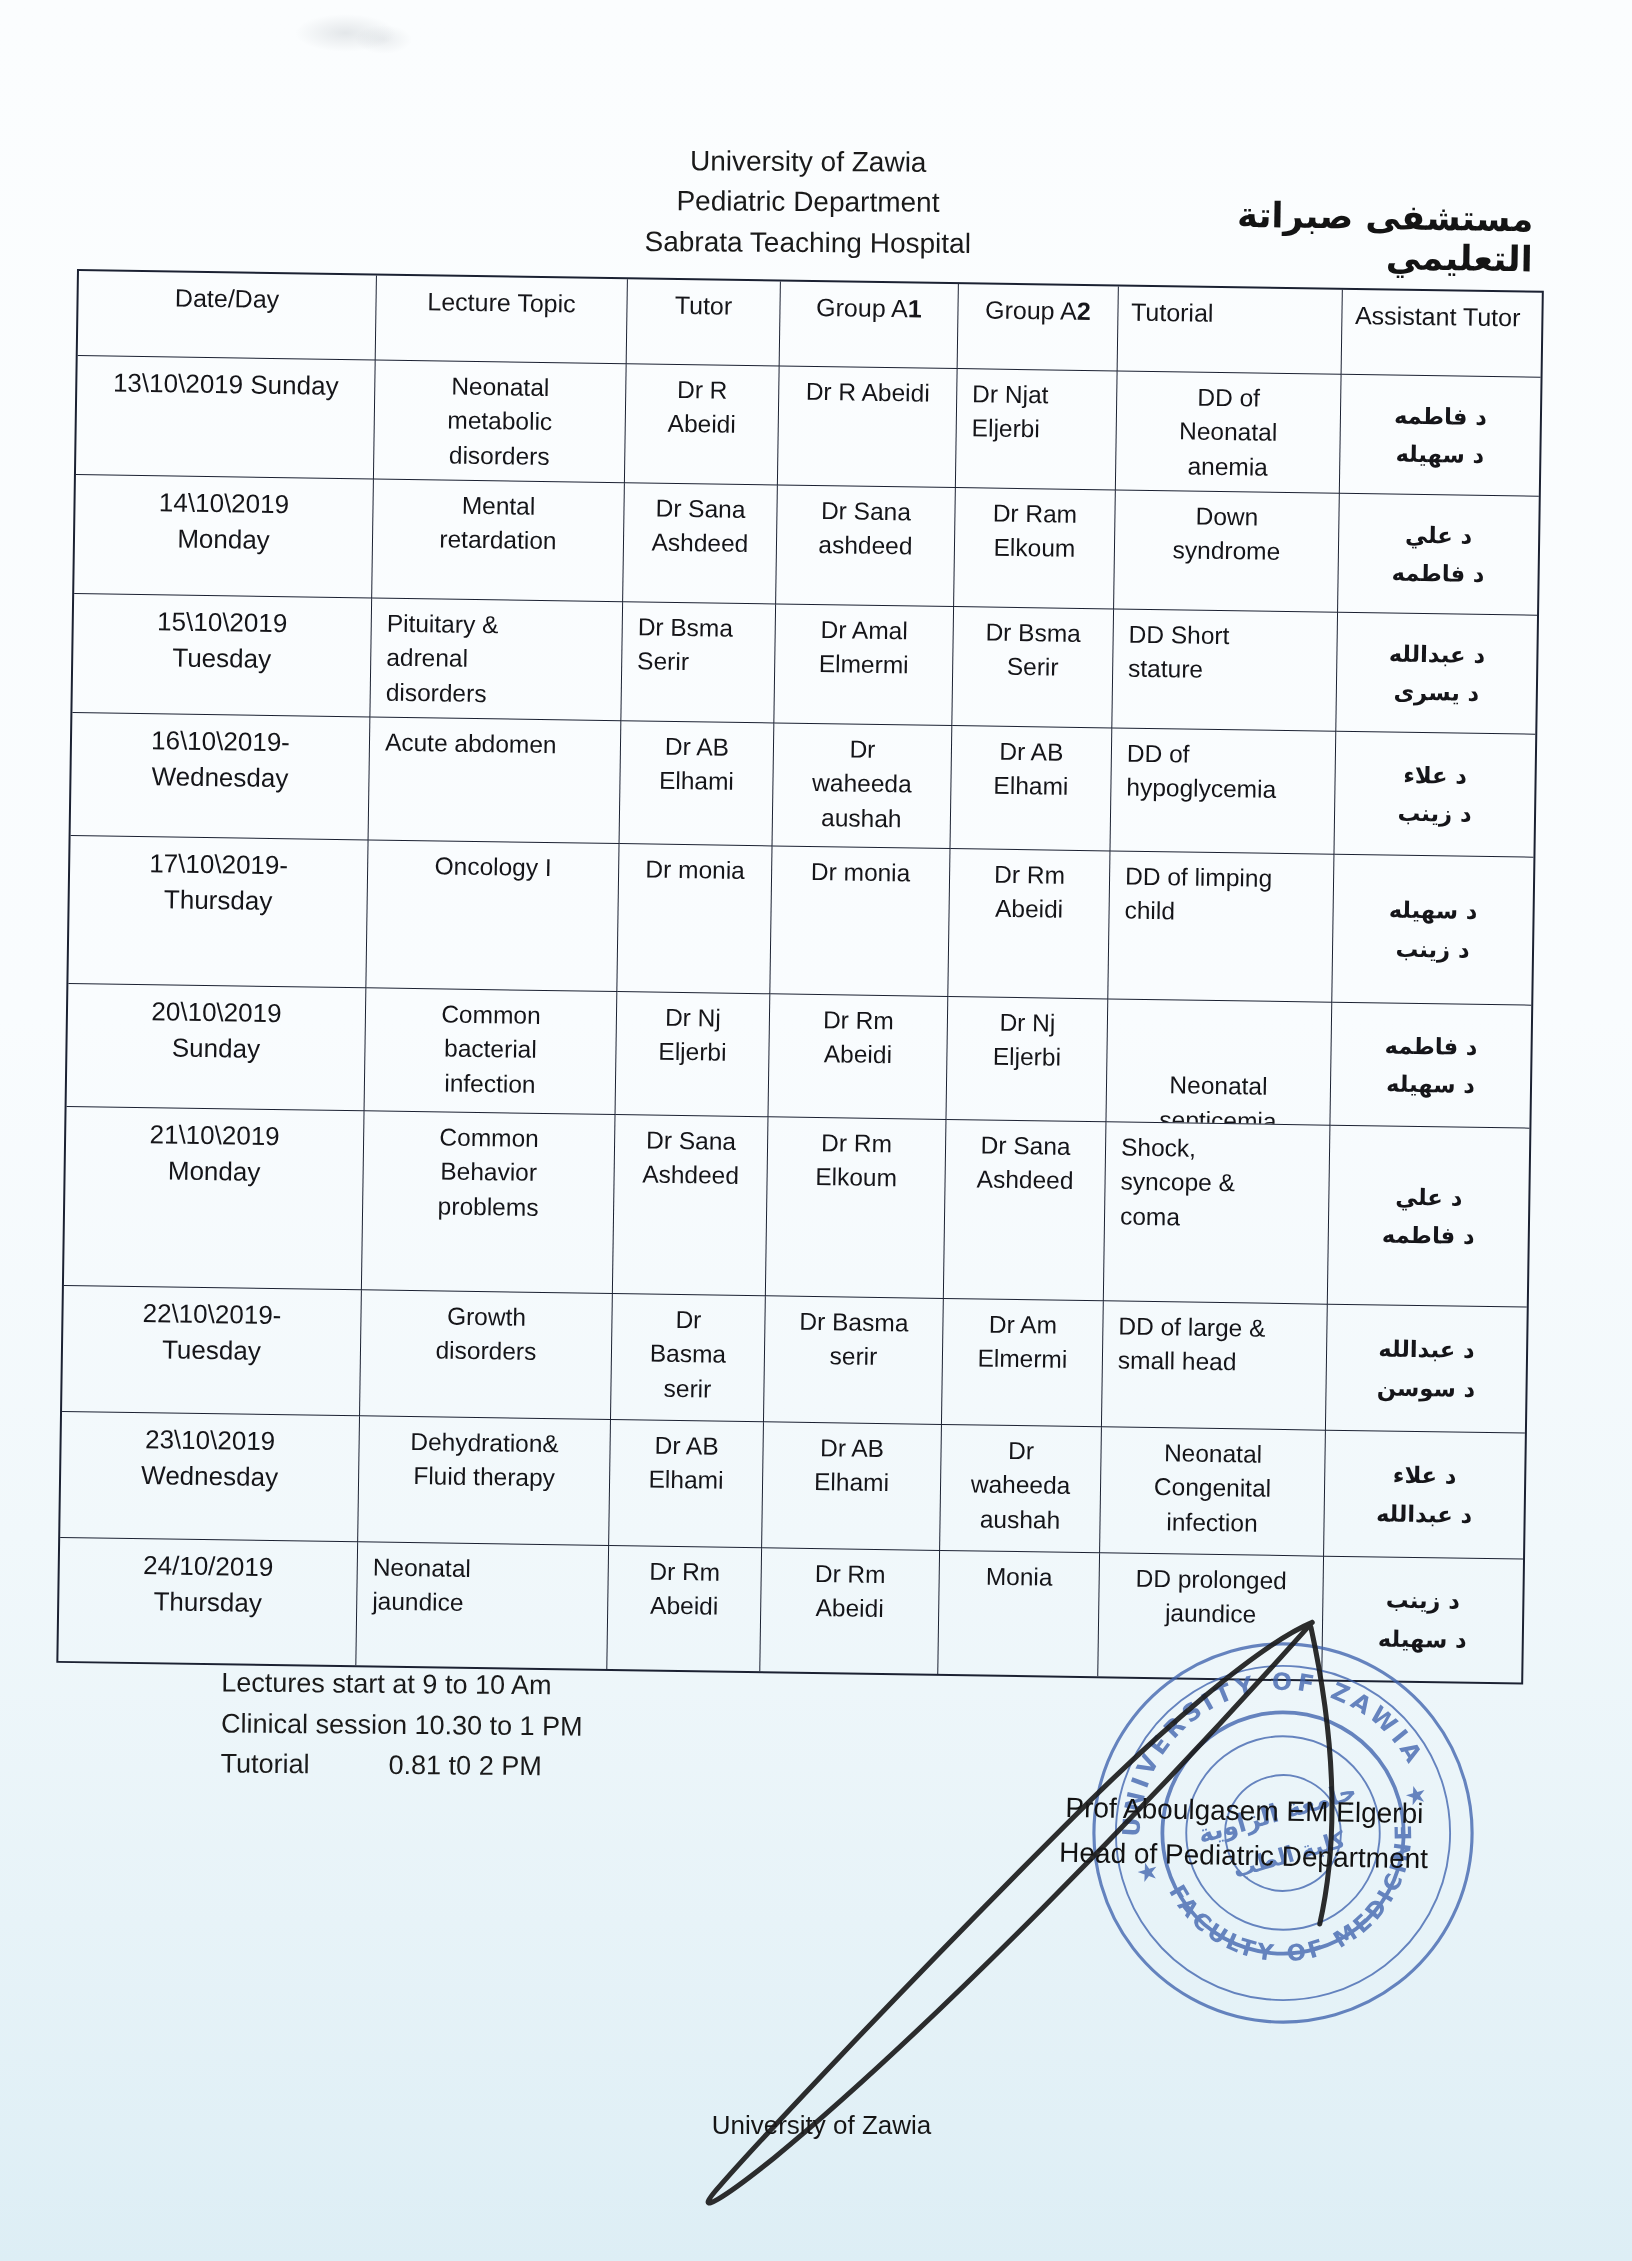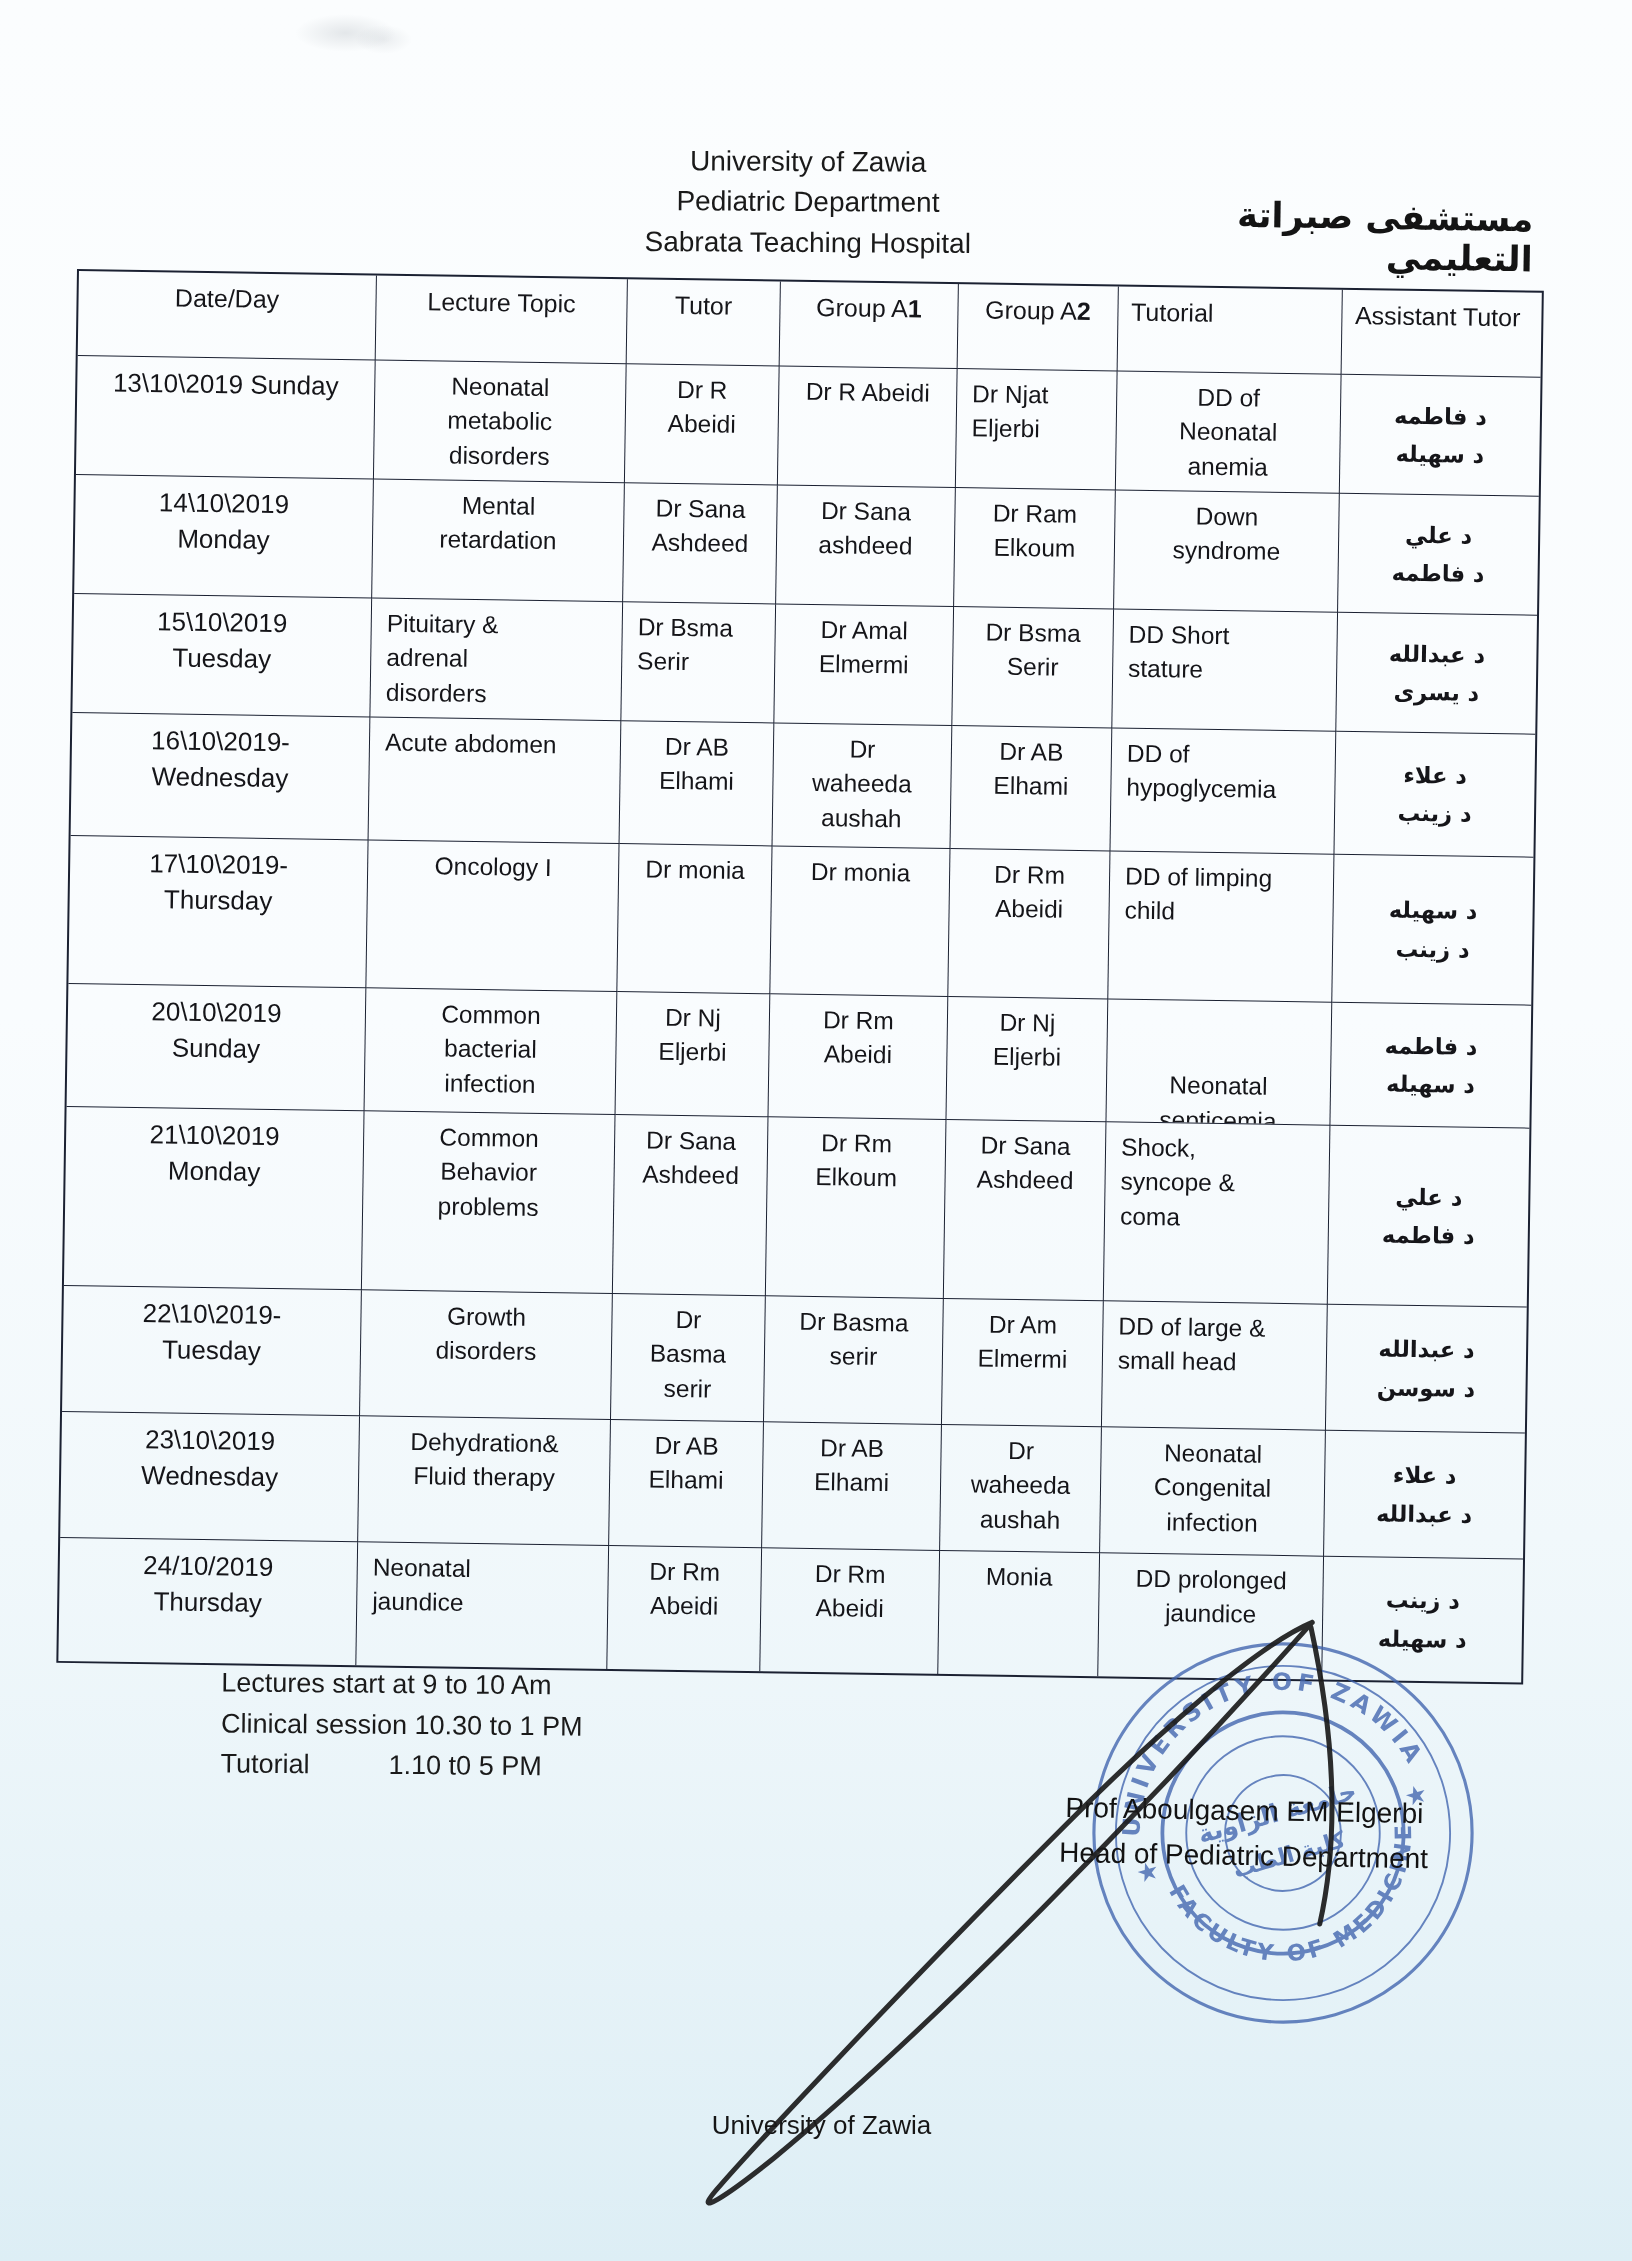--- a/index.html
+++ b/index.html
@@ -251,21 +251,21 @@
       <div class="td pre ar">د زينب
 د سهيله</div>
     </div>
   </div>
 
   <div class="notes">
     <div>Lectures start at 9 to 10  Am</div>
     <div>Clinical session 10.30 to 1 PM</div>
     <div class="row3">
       <span class="lbl">Tutorial</span>
-      <span>1.10 t0 5 PM</span>
+      <span>0.81 t0 2 PM</span>
     </div>
   </div>
 
   <svg class="stamp" width="402" height="402" viewBox="0 0 640 640">
     <defs>
       <path id="arcT" d="M 92 320 A 228 228 0 0 1 548 320"></path>
       <path id="arcB" d="M 116 320 A 204 204 0 0 0 524 320"></path>
     </defs>
     <g transform="rotate(-16 320 320)" opacity="0.78">
       <circle cx="320" cy="320" r="301" fill="none" stroke="#3f63ae" stroke-width="5"></circle>

